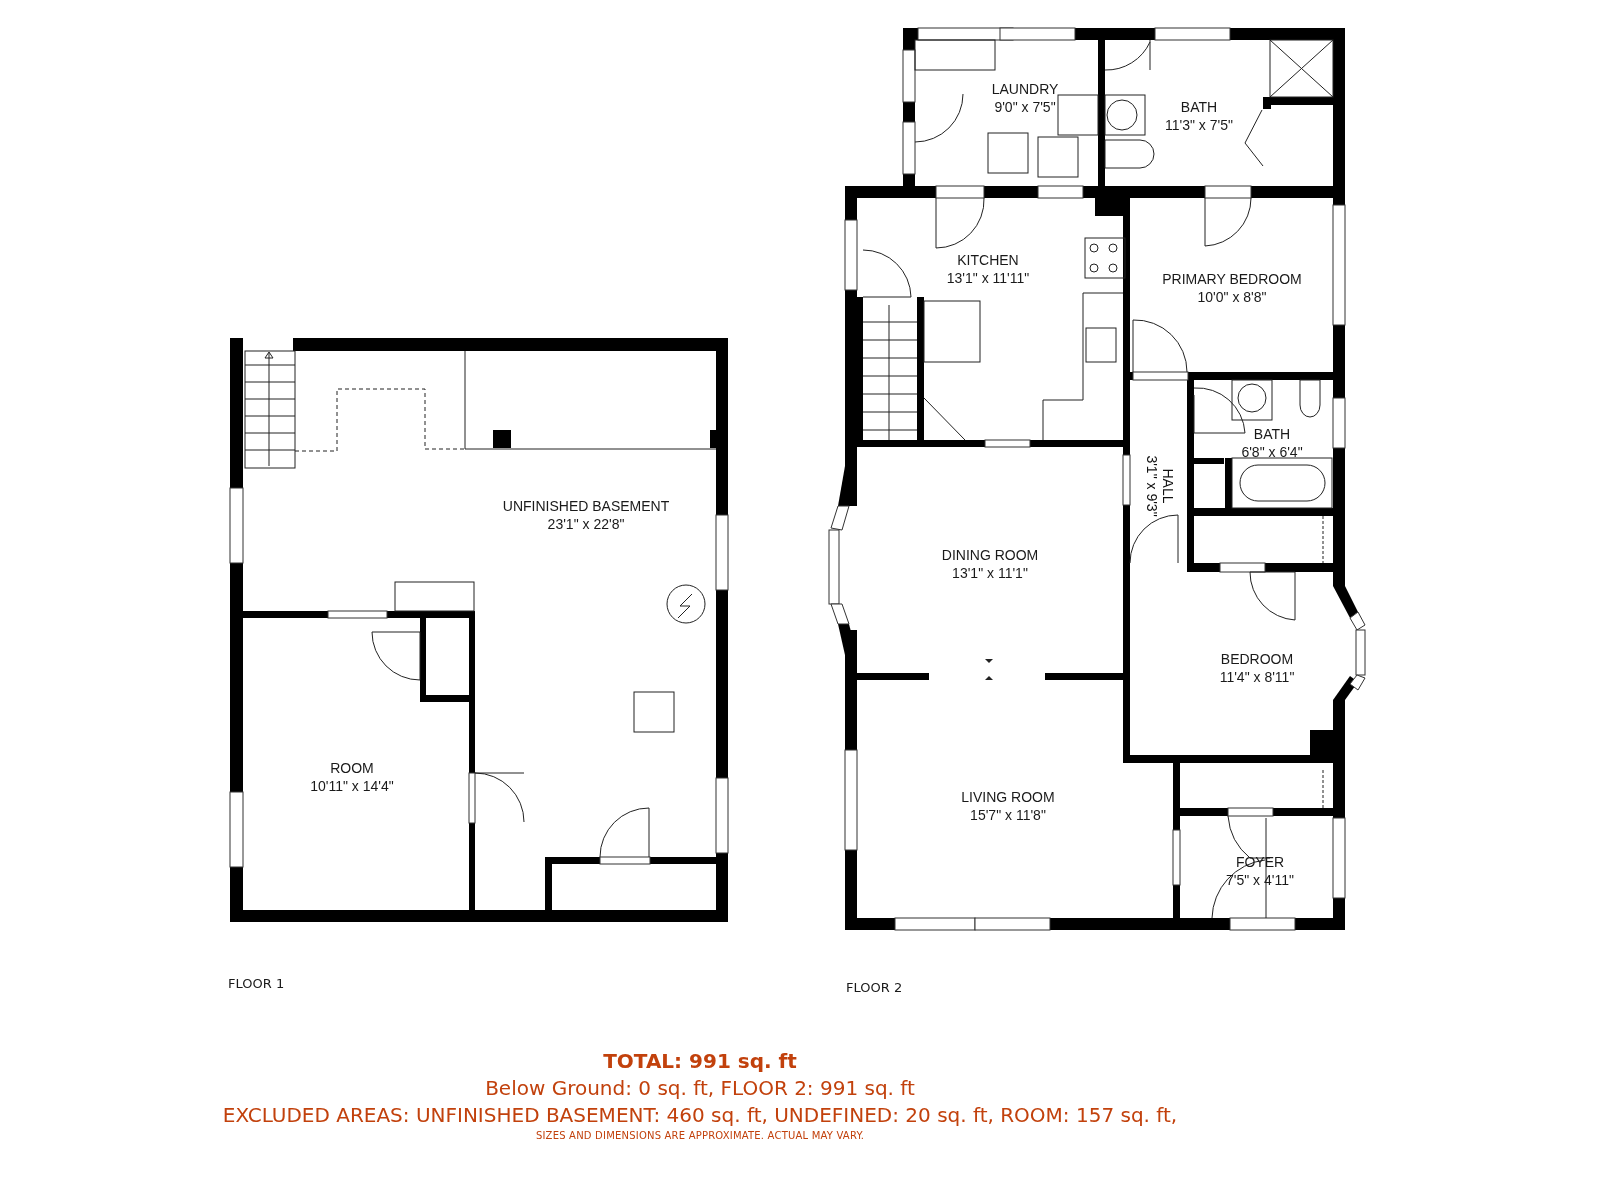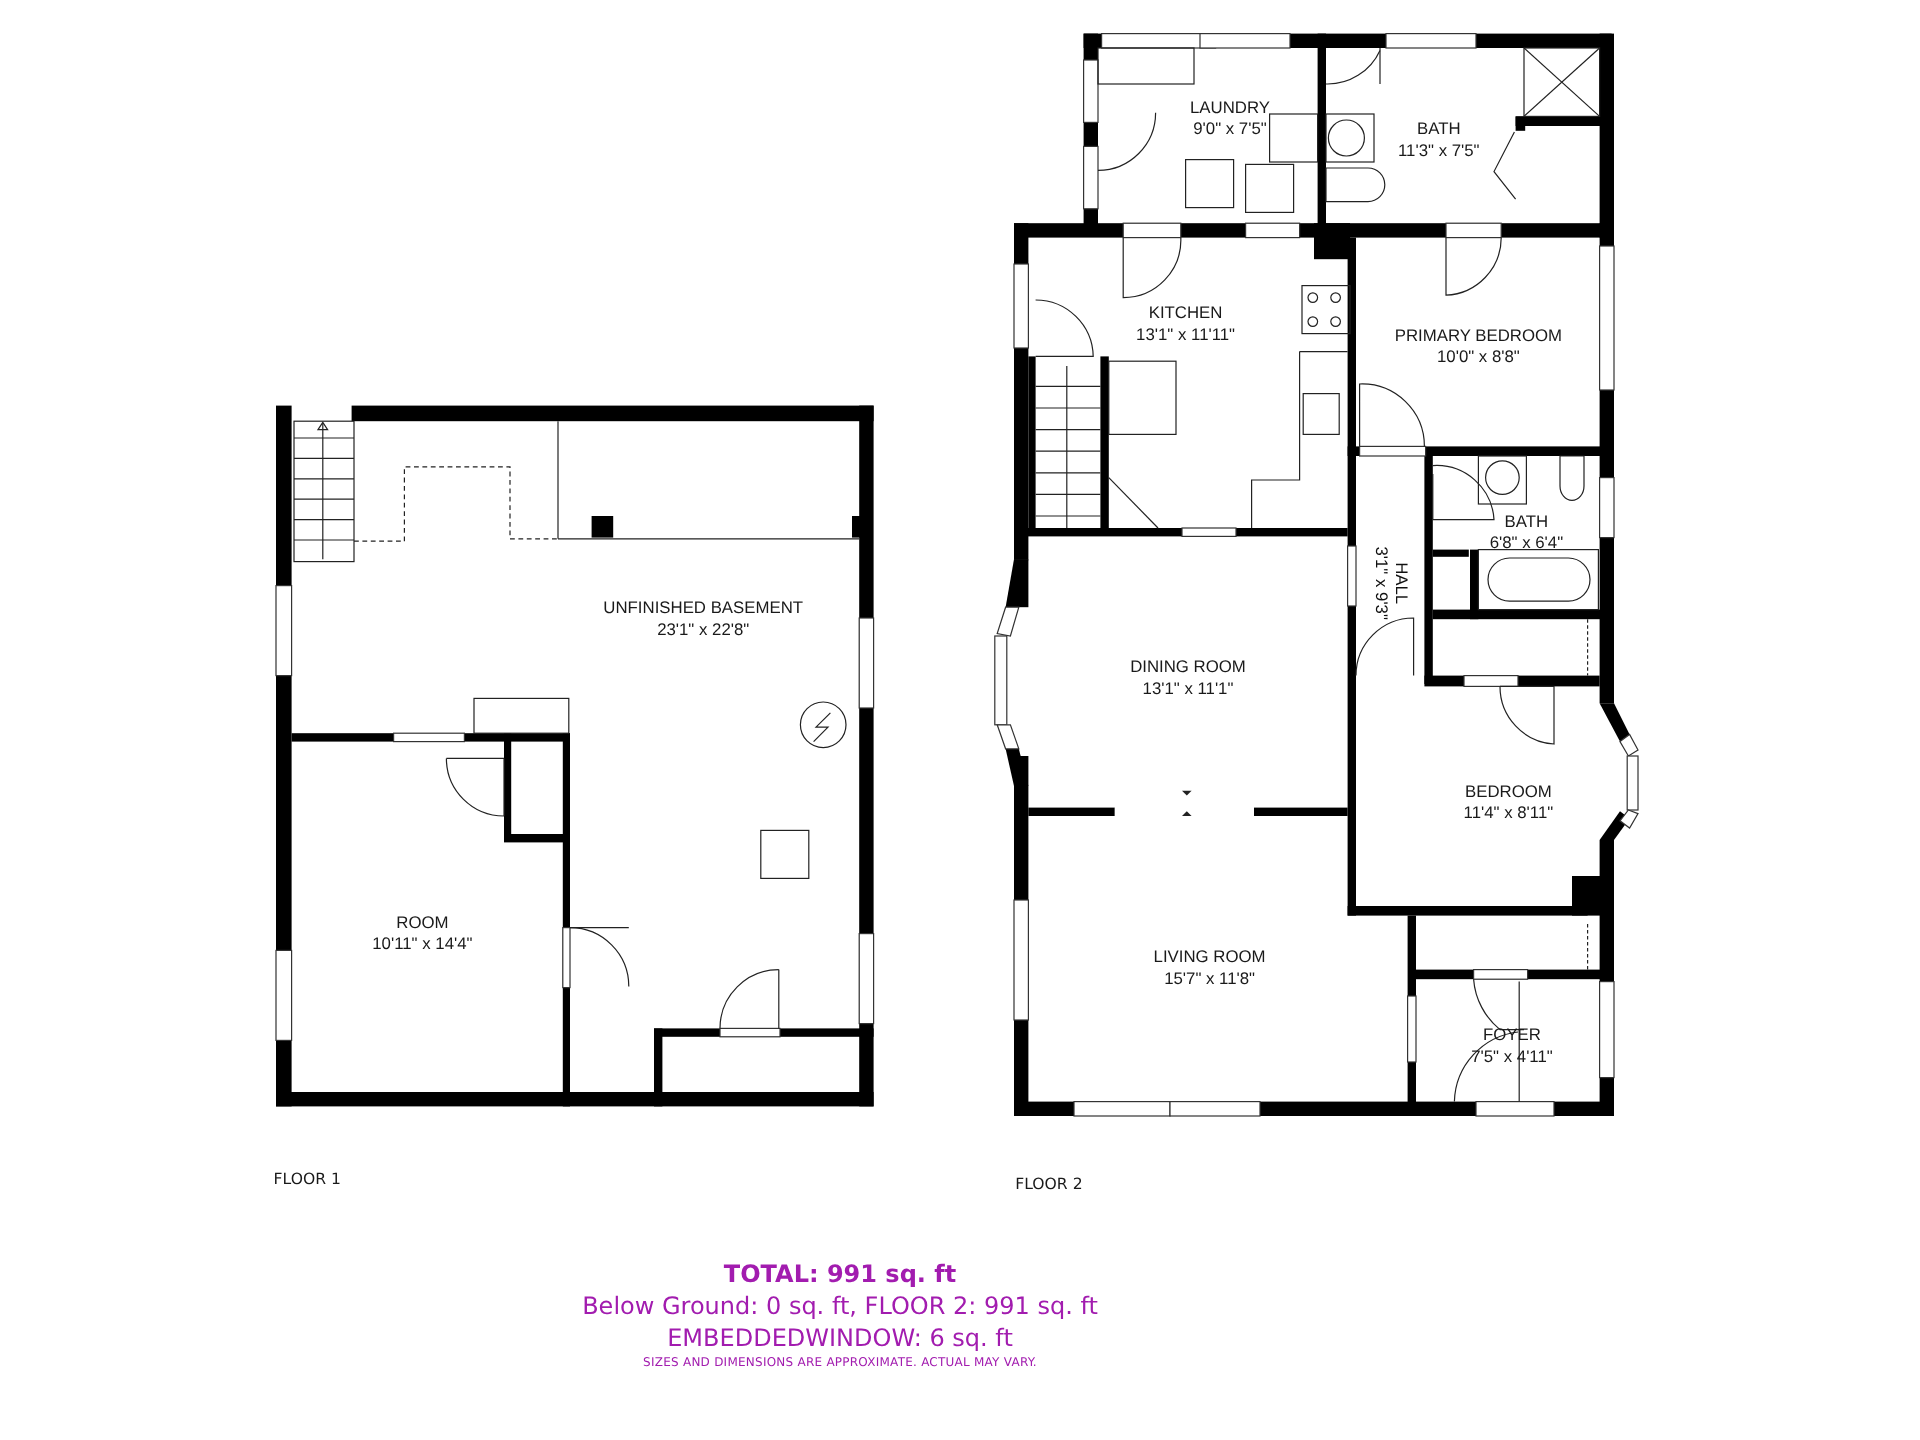--- a/index.html
+++ b/index.html
@@ -1,21 +1,21 @@
 <!DOCTYPE html>
 <html><head>
 <meta charset="utf-8">
 <style>
   html, body { margin: 0; padding: 0; background: #ffffff; }
   body { width: 1600px; height: 1200px; position: relative; overflow: hidden; font-family: "DejaVu Sans", sans-serif; color: #111; }
   svg.plan { position: absolute; left: 0; top: 0; }
   .room-label { position: absolute; text-align: center; font-family: "Liberation Sans", sans-serif; font-size: 14px; line-height: 18px; color: #1a1a1a; white-space: nowrap; transform: translateX(-50%); }
   .room-label .dim { display: block; }
   .floor-label { position: absolute; font-family: "DejaVu Sans", sans-serif; font-size: 13px; color: #1a1a1a; }
-  .summary { position: absolute; left: 0; width: 1400px; text-align: center; font-family: "DejaVu Sans", sans-serif; color: #a21caf; }
+  .summary { position: absolute; left: 0; width: 1400px; text-align: center; font-family: "DejaVu Sans", sans-serif; color: #c2410c; }
   .summary .total { font-weight: bold; font-size: 20px; }
   .summary .line { font-size: 20px; line-height: 27px; }
   .summary .disclaimer { font-size: 10px; line-height: 14px; letter-spacing: 0.2px; }
   .hall-label { position: absolute; font-family: "Liberation Sans", sans-serif; font-size: 14px; line-height: 16px; transform: rotate(90deg); transform-origin: center; text-align: center; white-space: nowrap; }
 </style>
 </head>
 <body>
 
 <svg class="plan" width="1600" height="1200" viewBox="0 0 1600 1200" xmlns="http://www.w3.org/2000/svg">
 
@@ -279,15 +279,15 @@
 </div>
 <div class="room-label" style="left:1260px; top:853px;">
   <span>FOYER</span>
   <span class="dim">7'5" x 4'11"</span>
 </div>
 <div class="floor-label" style="left:846px; top:980px;">FLOOR 2</div>
 
 <div class="summary" style="top:1048px;">
   <div class="total line">TOTAL: 991 sq. ft</div>
   <div class="line">Below Ground: 0 sq. ft, FLOOR 2: 991 sq. ft</div>
-  <div class="line">EMBEDDEDWINDOW: 6 sq. ft</div>
+  <div class="line">EXCLUDED AREAS: UNFINISHED BASEMENT: 460 sq. ft, UNDEFINED: 20 sq. ft, ROOM: 157 sq. ft,</div>
   <div class="disclaimer">SIZES AND DIMENSIONS ARE APPROXIMATE. ACTUAL MAY VARY.</div>
 </div>
 
 </body></html>

